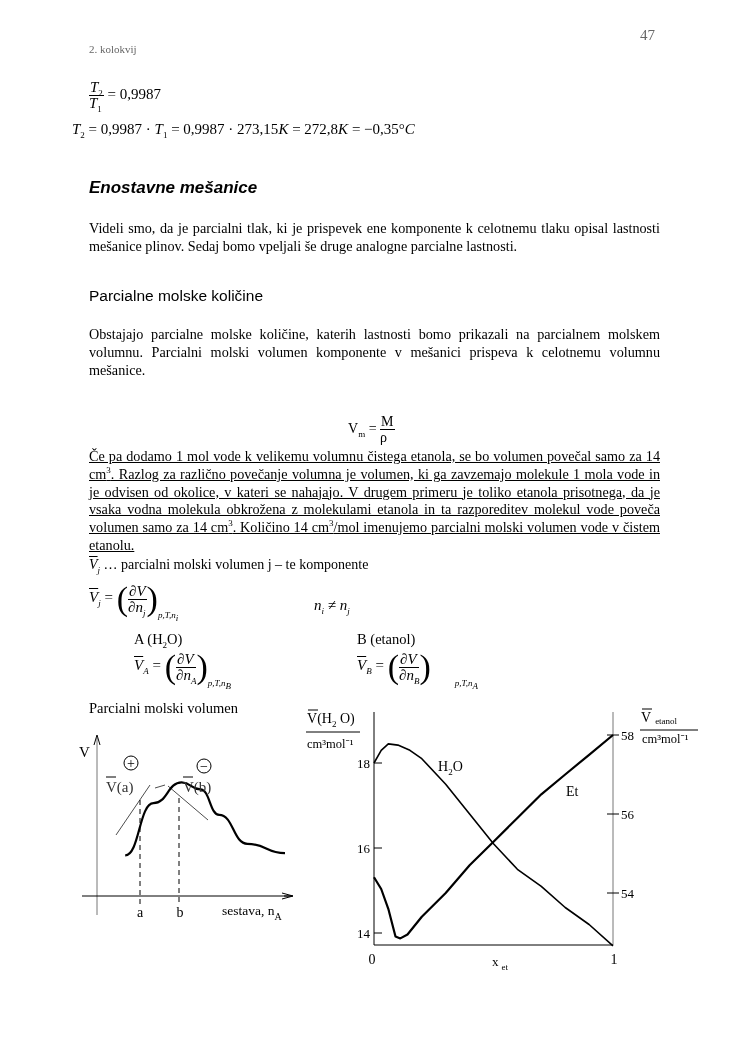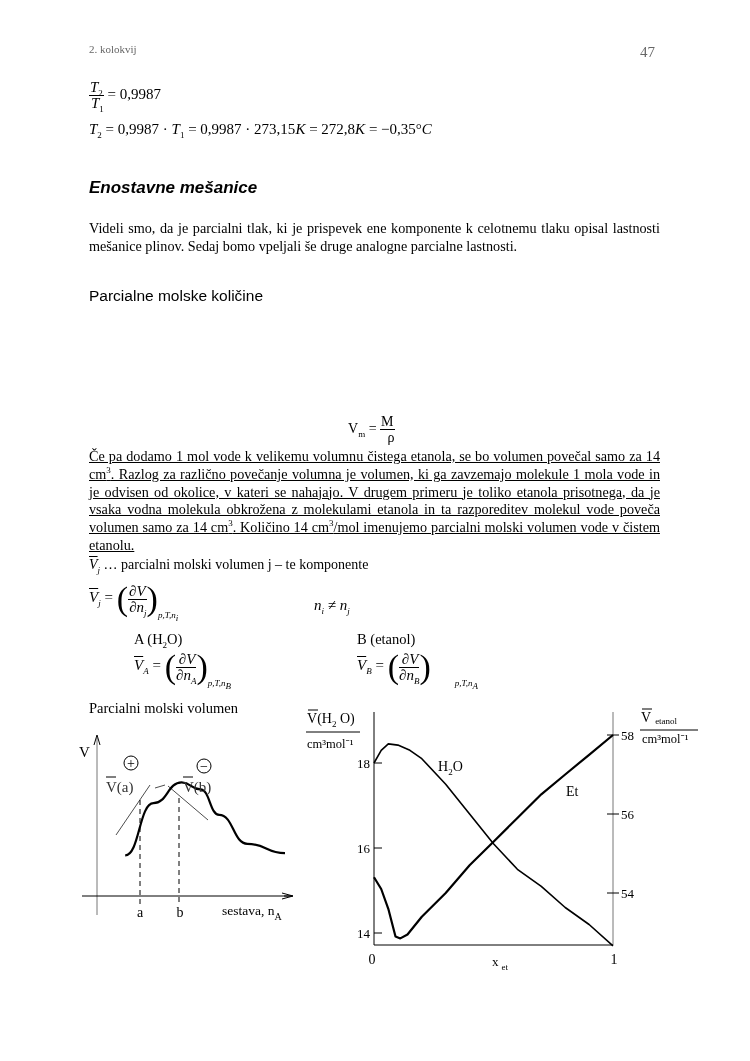--- a/index.html
+++ b/index.html
@@ -1,21 +1,21 @@
 <!DOCTYPE html>
 <html><head>
 <meta charset="utf-8">
 <style>
   body { margin:0; background:#fff; }
   .page { position:relative; width:750px; height:1061px; background:#fff; font-family:"Liberation Serif", serif; color:#000; overflow:hidden; }
   .abs { position:absolute; }
   .hdr-left { left:89px; top:43px; font-size:11px; color:#666; }
-  .hdr-right { left:640px; top:44px; font-size:15px; color:#666; }
+  .hdr-right { left:640px; top:27px; font-size:15px; color:#666; }
   .math { font-family:"Liberation Serif", serif; font-size:15px; }
-  .frac { display:inline-block; vertical-align:middle; text-align:right; }
+  .frac { display:inline-block; vertical-align:middle; text-align:left; }
   .frac .num { display:block; border-bottom:1px solid #000; padding:0 1px; line-height:15px; }
   .frac .den { display:block; line-height:15px;font-family:Liberation Serif, serif; }
   i { font-style:italic; }
   h2.sec { position:absolute; margin:0; font-family:"Liberation Sans", sans-serif; font-style:italic; font-weight:bold; font-size:17px; }
   h3.sub { position:absolute; margin:0; font-family:"Liberation Sans", sans-serif; font-weight:normal; font-size:15.5px; }
   .para { position:absolute; left:89px; width:571px; font-size:14.2px; line-height:17.8px; text-align:justify; }
   .para p { margin:0; }
   .lastline { text-align-last:left; }
   sup,sub { font-size:9px; line-height:0; }
   .ovl { text-decoration:overline; }
@@ -29,32 +29,33 @@
   <div class="abs hdr-left">2. kolokvij</div>
   <div class="abs hdr-right">47</div>
 
   <div class="abs math" style="left:89px; top:80px;">
     <span class="frac">
       <span class="num"><i>T</i><sub>2</sub></span>
       <span class="den"><i>T</i><sub>1</sub></span>
     </span>
     <span>= 0,9987</span>
   </div>
-  <div class="abs math" style="left:89px; top:121px;">
+  <div class="abs math" style="left:72px; top:121px;">
     <i>T</i><sub>2</sub><span> = 0,9987 · </span><i>T</i><sub>1</sub><span> = 0,9987 · 273,15</span><i>K</i><span> = 272,8</span><i>K</i><span> = −0,35°</span><i>C</i>
   </div>
 
   <h2 class="sec" style="left:89px; top:178px;">Enostavne mešanice</h2>
   <div class="para" style="top:220px;">
     <p class="lastline">Videli smo, da je parcialni tlak, ki je prispevek ene komponente k celotnemu tlaku opisal lastnosti mešanice plinov. Sedaj bomo vpeljali še druge analogne parcialne lastnosti.</p>
   </div>
 
   <h3 class="sub" style="left:89px; top:287px;">Parcialne molske količine</h3>
 
   <div class="para" style="top:326px;">
+    <p class="lastline">Obstajajo parcialne molske količine, katerih lastnosti bomo prikazali na parcialnem molskem volumnu. Parcialni molski volumen komponente v mešanici prispeva k celotnemu volumnu mešanice.</p>
   </div>
 
   <div class="abs" style="left:348px; top:414px; font-size:14px;">
     <span>V</span><sub>m</sub>
     <span>=</span>
     <span class="frac"><span class="num">M</span><span class="den">ρ</span></span>
   </div>
 
   <div class="para" style="top:448px;text-decoration:underline;">
     <p class="lastline"><span>Če pa dodamo 1 mol vode k velikemu volumnu čistega etanola, se bo volumen povečal samo za 14 cm</span><sup>3</sup><span>. Razlog za različno povečanje volumna je volumen, ki ga zavzemajo molekule 1 mola vode in je odvisen od okolice, v kateri se nahajajo. V drugem primeru je toliko etanola prisotnega, da je vsaka vodna molekula obkrožena z molekulami etanola in ta razporeditev molekul vode poveča volumen samo za 14 cm</span><sup>3</sup><span>. Količino 14 cm</span><sup>3</sup><span>/mol imenujemo parcialni molski volumen vode v čistem etanolu.</span></p>

